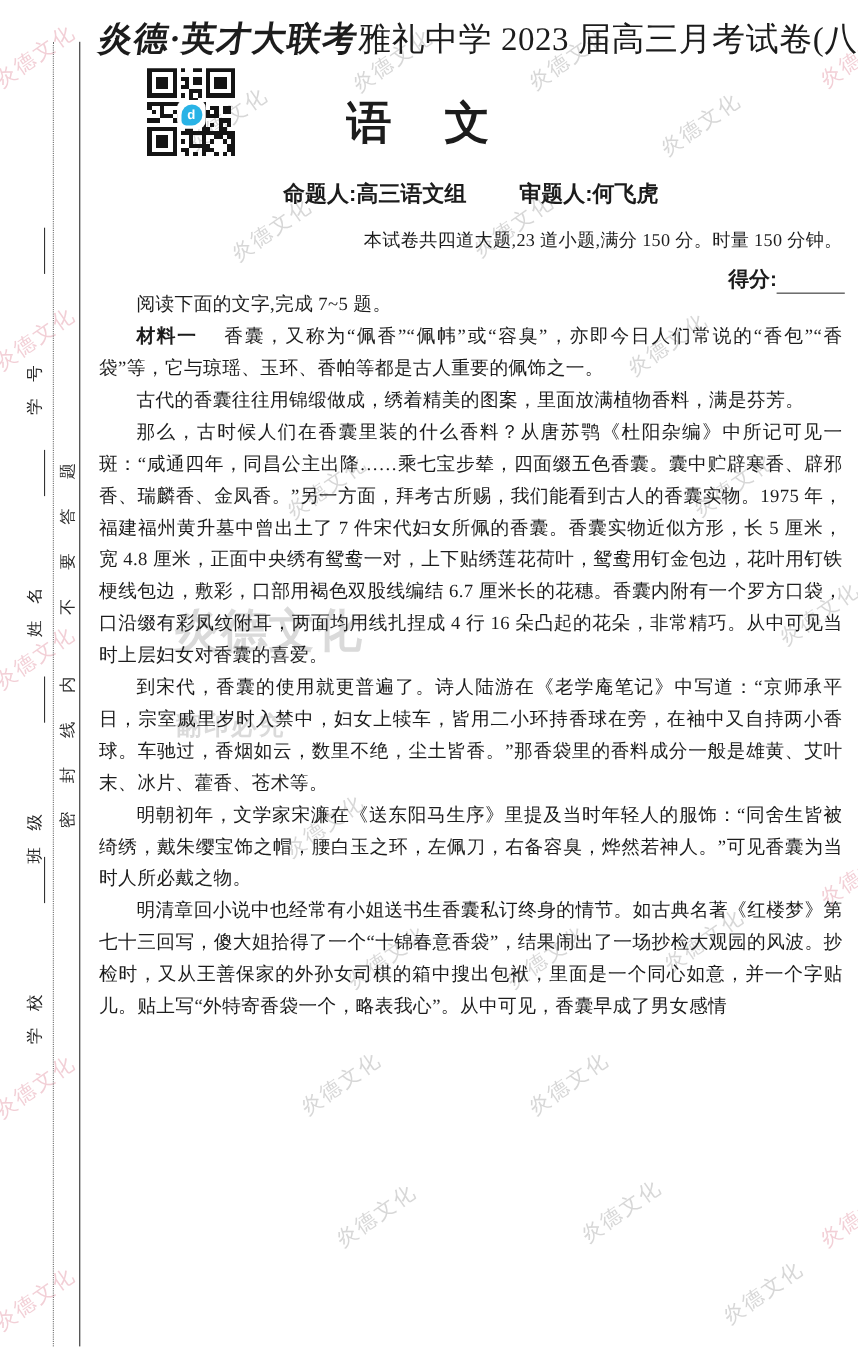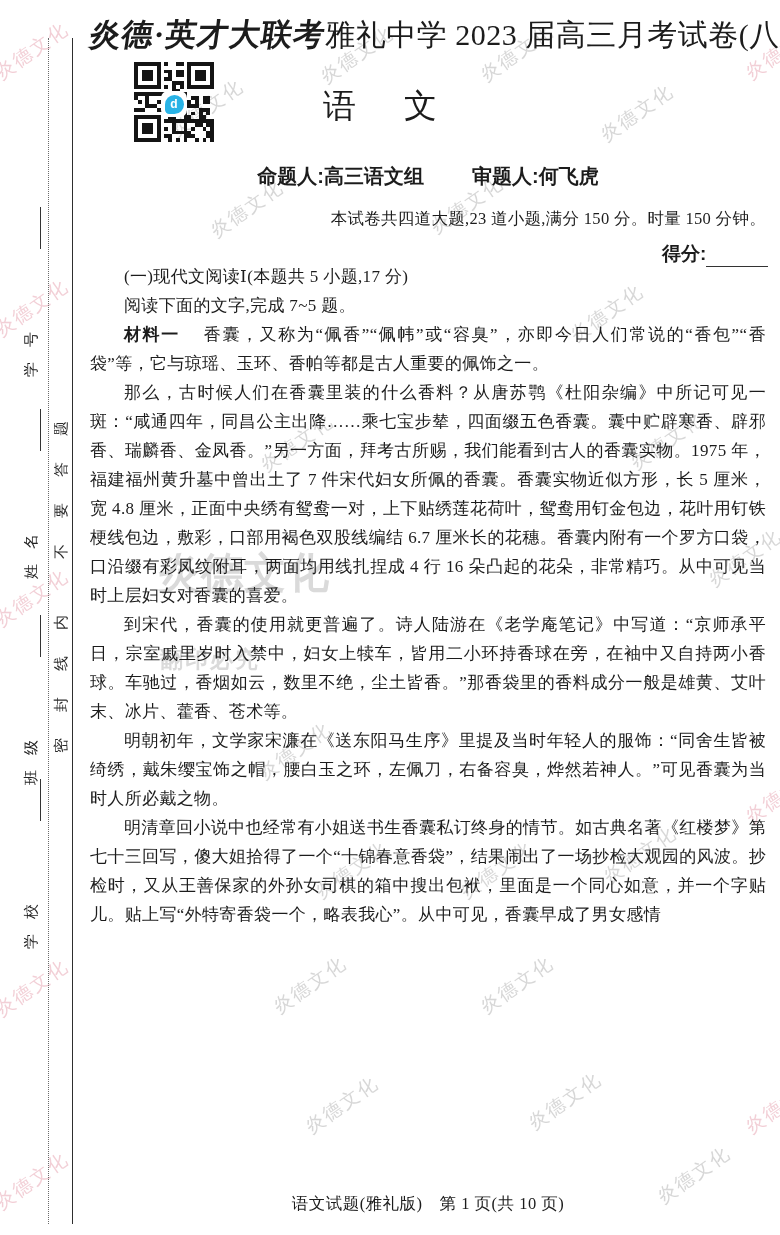--- a/index.html
+++ b/index.html
@@ -80,21 +80,21 @@
     font-weight:bold; font-size:31px; display:inline-block;
     transform:skewX(-8deg); letter-spacing:1px;
   }
   .title-rest { letter-spacing:0.5px; }
   .subject-line {
     position:absolute; left:90px; top:84px; width:676px; text-align:center;
   }
   .subject-line span {
     display:inline-block; transform:translateX(-24px);
     font-family:"Liberation Sans","DejaVu Sans",sans-serif;
-    font-weight:normal; font-size:33px; letter-spacing:48px; white-space:nowrap;
+    font-weight:bold; font-size:41px; letter-spacing:48px; white-space:nowrap;
   }
   .examiner-line {
     position:absolute; left:90px; top:163px; width:676px;
     display:flex; justify-content:center; gap:48px;
     font-family:"Liberation Sans","DejaVu Sans",sans-serif;
     font-weight:bold; font-size:20px;
   }
   .info-line {
     position:absolute; left:90px; top:208px; width:676px;
     text-align:right; font-size:16.5px; letter-spacing:0.3px;
@@ -448,24 +448,23 @@
       <span>审题人:何飞虎</span>
     </div>
     <div class="info-line">本试卷共四道大题,23 道小题,满分 150 分。时量 150 分钟。</div>
     <div class="score-box">
       <span class="score-label">得分:</span>
         <span class="score-blank"></span>
     </div>
   </div>
 
   <div class="content">
-    <div class="sec-h2">(一)现代文阅读Ⅰ(本题共 5 小题,17 分)</div>
     <div class="sec-instr">阅读下面的文字,完成 7~5 题。</div>
     <p class="para"><span class="mat-label">材料一</span><span>香囊，又称为“佩香”“佩帏”或“容臭”，亦即今日人们常说的“香包”“香袋”等，它与琼瑶、玉环、香帕等都是古人重要的佩饰之一。</span></p>
+    <p class="para">古代的香囊往往用锦缎做成，绣着精美的图案，里面放满植物香料，满是芬芳。</p>
     <p class="para">那么，古时候人们在香囊里装的什么香料？从唐苏鹗《杜阳杂编》中所记可见一斑：“咸通四年，同昌公主出降……乘七宝步辇，四面缀五色香囊。囊中贮辟寒香、辟邪香、瑞麟香、金凤香。”另一方面，拜考古所赐，我们能看到古人的香囊实物。1975 年，福建福州黄升墓中曾出土了 7 件宋代妇女所佩的香囊。香囊实物近似方形，长 5 厘米，宽 4.8 厘米，正面中央绣有鸳鸯一对，上下贴绣莲花荷叶，鸳鸯用钉金包边，花叶用钉铁梗线包边，敷彩，口部用褐色双股线编结 6.7 厘米长的花穗。香囊内附有一个罗方口袋，口沿缀有彩凤纹附耳，两面均用线扎捏成 4 行 16 朵凸起的花朵，非常精巧。从中可见当时上层妇女对香囊的喜爱。</p>
     <p class="para">到宋代，香囊的使用就更普遍了。诗人陆游在《老学庵笔记》中写道：“京师承平日，宗室戚里岁时入禁中，妇女上犊车，皆用二小环持香球在旁，在袖中又自持两小香球。车驰过，香烟如云，数里不绝，尘土皆香。”那香袋里的香料成分一般是雄黄、艾叶末、冰片、藿香、苍术等。</p>
     <p class="para">明朝初年，文学家宋濂在《送东阳马生序》里提及当时年轻人的服饰：“同舍生皆被绮绣，戴朱缨宝饰之帽，腰白玉之环，左佩刀，右备容臭，烨然若神人。”可见香囊为当时人所必戴之物。</p>
     <p class="para">明清章回小说中也经常有小姐送书生香囊私订终身的情节。如古典名著《红楼梦》第七十三回写，傻大姐拾得了一个“十锦春意香袋”，结果闹出了一场抄检大观园的风波。抄检时，又从王善保家的外孙女司棋的箱中搜出包袱，里面是一个同心如意，并一个字贴儿。贴上写“外特寄香袋一个，略表我心”。从中可见，香囊早成了男女感情</p>
   </div>
 
-  <div class="footer-line">语文试题(雅礼版)　第 1 页(共 10 页)</div>
 
 </div>
 
 </body></html>

